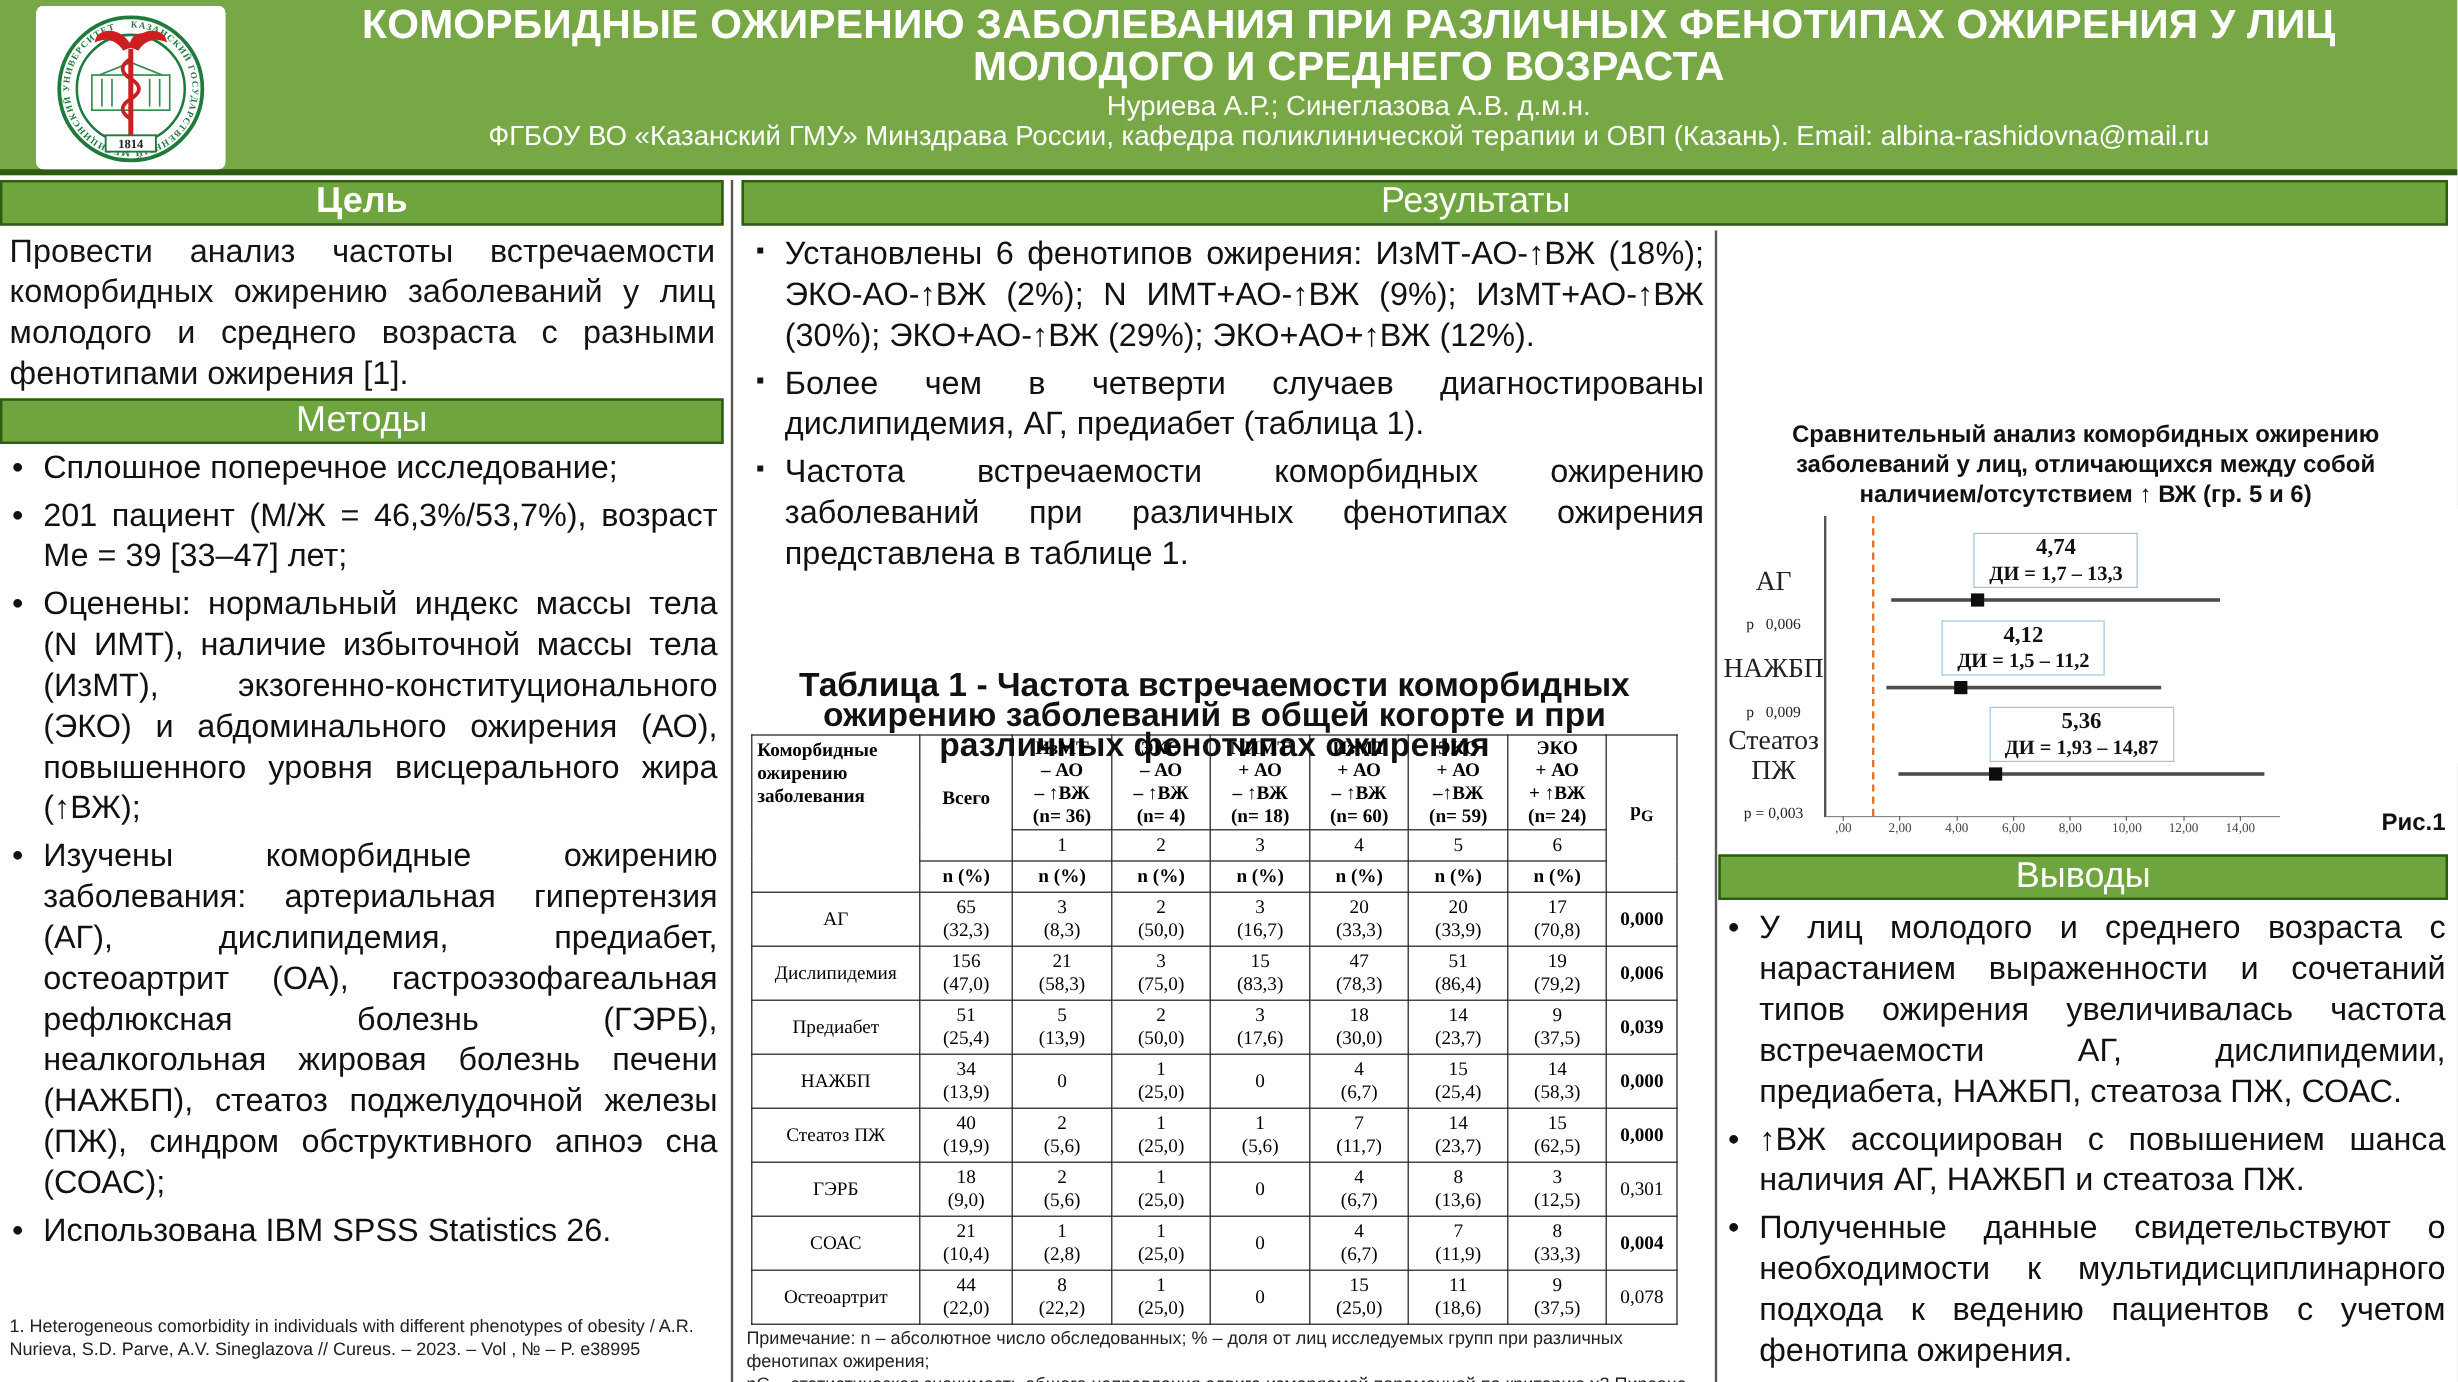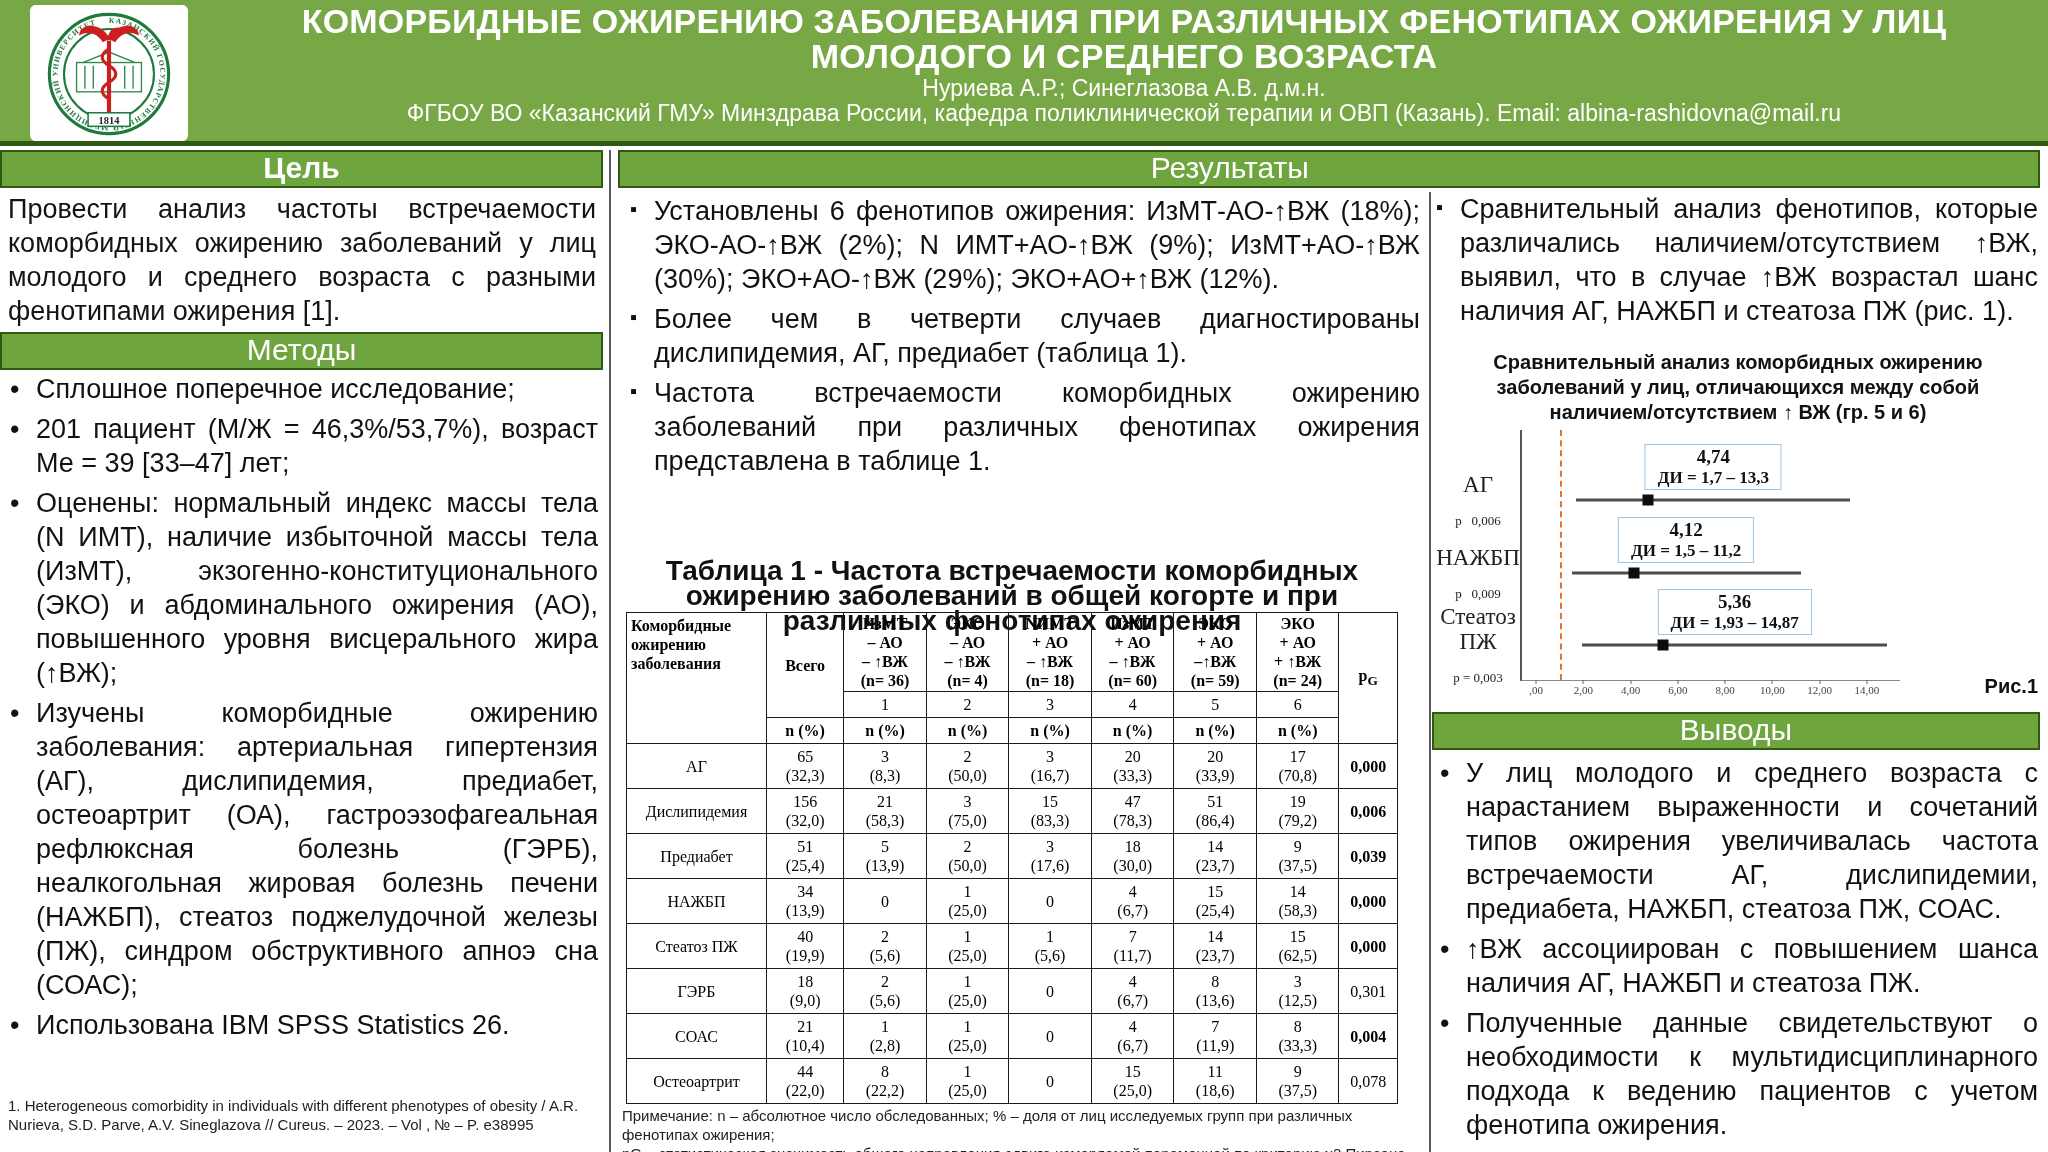--- a/index.html
+++ b/index.html
@@ -234,21 +234,21 @@
 (33,3)</td>
           <td class="td-val">20
 (33,9)</td>
           <td class="td-val">17
 (70,8)</td>
           <td class="td-p bold">0,000</td>
         </tr>
         <tr>
           <td class="td-name">Дислипидемия</td>
           <td class="td-val">156
-(32,0)</td>
+(47,0)</td>
           <td class="td-val">21
 (58,3)</td>
           <td class="td-val">3
 (75,0)</td>
           <td class="td-val">15
 (83,3)</td>
           <td class="td-val">47
 (78,3)</td>
           <td class="td-val">51
 (86,4)</td>
@@ -357,23 +357,20 @@
 (18,6)</td>
           <td class="td-val">9
 (37,5)</td>
           <td class="td-p">0,078</td>
         </tr>
       </tbody>
     </table>
   <div class="tbl-note smallnote">Примечание: n – абсолютное число обследованных; % – доля от лиц исследуемых групп при различных фенотипах ожирения;
 pG – статистическая значимость общего направления сдвига измеряемой переменной по критерию χ2 Пирсона</div>
 
-  <ul class="plist square results-right">
-    <li>Сравнительный анализ фенотипов, которые различались наличием/отсутствием ↑ВЖ, выявил, что в случае ↑ВЖ возрастал шанс наличия АГ, НАЖБП и стеатоза ПЖ (рис. 1).</li>
-  </ul>
 
   <div class="chart-card">
     <div class="chart-title">Сравнительный анализ коморбидных ожирению заболеваний у лиц, отличающихся между собой наличием/отсутствием ↑ ВЖ (гр. 5 и 6)</div>
     <div class="chart-body">
       <div id="f-labels">
           <div class="f-row-label" style="top: 28%;">
             <div class="f-lab">АГ</div>
             <div class="f-p">p   0,006</div>
           </div>
           <div class="f-row-label" style="top: 57%;">

